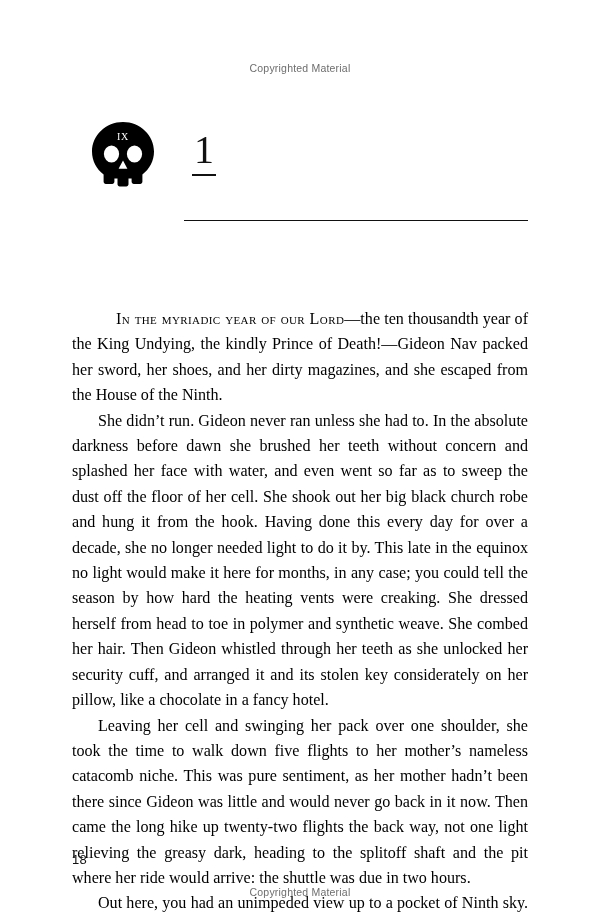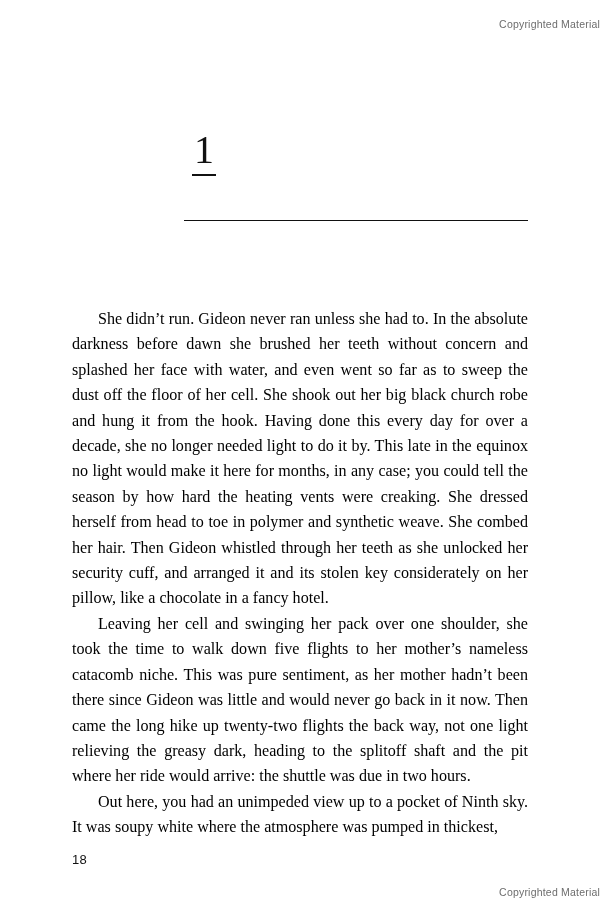--- a/index.html
+++ b/index.html
@@ -20,25 +20,26 @@
     position: relative;
     width: 600px;
     height: 920px;
     box-sizing: border-box;
   }
 
   .watermark {
     position: absolute;
     left: 0;
     right: 0;
-    text-align: right;
+    text-align: center;
     font-family: "Liberation Sans", sans-serif;
     font-size: 10.5px;
     color: #6d6d6d;
     letter-spacing: 0.2px;
+    margin-top: 44px;
   }
   .watermark.top { top: 18px; }
   .watermark.bottom { bottom: 22px; }
 
   .content {
     position: absolute;
     left: 72px;
     top: 0;
     width: 456px;
   }
@@ -135,27 +136,37 @@
 <body>
 
 <div class="page">
 
   <div class="watermark top">Copyrighted Material</div>
 
   <div class="content">
 
     <div class="chapter-head">
 
+      <div class="skull">
+        <svg width="62" height="66" viewBox="0 0 62 66" xmlns="http://www.w3.org/2000/svg" aria-hidden="true">
+          <path d="M31 0C13.9 0 0 13.2 0 29.6c0 9.3 4.5 17.6 11.6 23v7.2c0 1.2 1 2.2 2.2 2.2h6.4c1.2 0 2.2-1 2.2-2.2v-3.2h3.1v5.6c0 1.2 1 2.2 2.2 2.2h6.6c1.2 0 2.2-1 2.2-2.2v-5.6h3.1v3.2c0 1.2 1 2.2 2.2 2.2h6.4c1.2 0 2.2-1 2.2-2.2v-7.2C57.5 47.2 62 38.9 62 29.6 62 13.2 48.1 0 31 0z" fill="#000000"></path>
+          <ellipse cx="19.5" cy="32" rx="7.6" ry="8.6" fill="#ffffff"></ellipse>
+          <ellipse cx="42.5" cy="32" rx="7.6" ry="8.6" fill="#ffffff"></ellipse>
+          <path d="M31 38.5l-4.4 8.2h8.8z" fill="#ffffff"></path>
+        </svg>
+        <div class="roman">IX</div>
+      </div>
 
       <div class="chapter-number"><span class="num">1</span></div>
 
       <div class="rule"></div>
     </div>
 
     <div class="body-text">
+      <p class="first"><span class="smallcaps">In the myriadic year of our Lord</span><span>—the ten thousandth year of the King Undying, the kindly Prince of Death!—Gideon Nav packed her sword, her shoes, and her dirty magazines, and she escaped from the House of the Ninth.</span></p>
       <p>She didn’t run. Gideon never ran unless she had to. In the absolute darkness before dawn she brushed her teeth without concern and splashed her face with water, and even went so far as to sweep the dust off the floor of her cell. She shook out her big black church robe and hung it from the hook. Having done this every day for over a decade, she no longer needed light to do it by. This late in the equinox no light would make it here for months, in any case; you could tell the season by how hard the heating vents were creaking. She dressed herself from head to toe in polymer and synthetic weave. She combed her hair. Then Gideon whistled through her teeth as she unlocked her security cuff, and arranged it and its stolen key considerately on her pillow, like a chocolate in a fancy hotel.</p>
       <p>Leaving her cell and swinging her pack over one shoulder, she took the time to walk down five flights to her mother’s nameless catacomb niche. This was pure sentiment, as her mother hadn’t been there since Gideon was little and would never go back in it now. Then came the long hike up twenty-two flights the back way, not one light relieving the greasy dark, heading to the splitoff shaft and the pit where her ride would arrive: the shuttle was due in two hours.</p>
       <p>Out here, you had an unimpeded view up to a pocket of Ninth sky. It was soupy white where the atmosphere was pumped in thickest,</p>
     </div>
 
   </div>
 
   <div class="folio">18</div>
 
   <div class="watermark bottom">Copyrighted Material</div>

